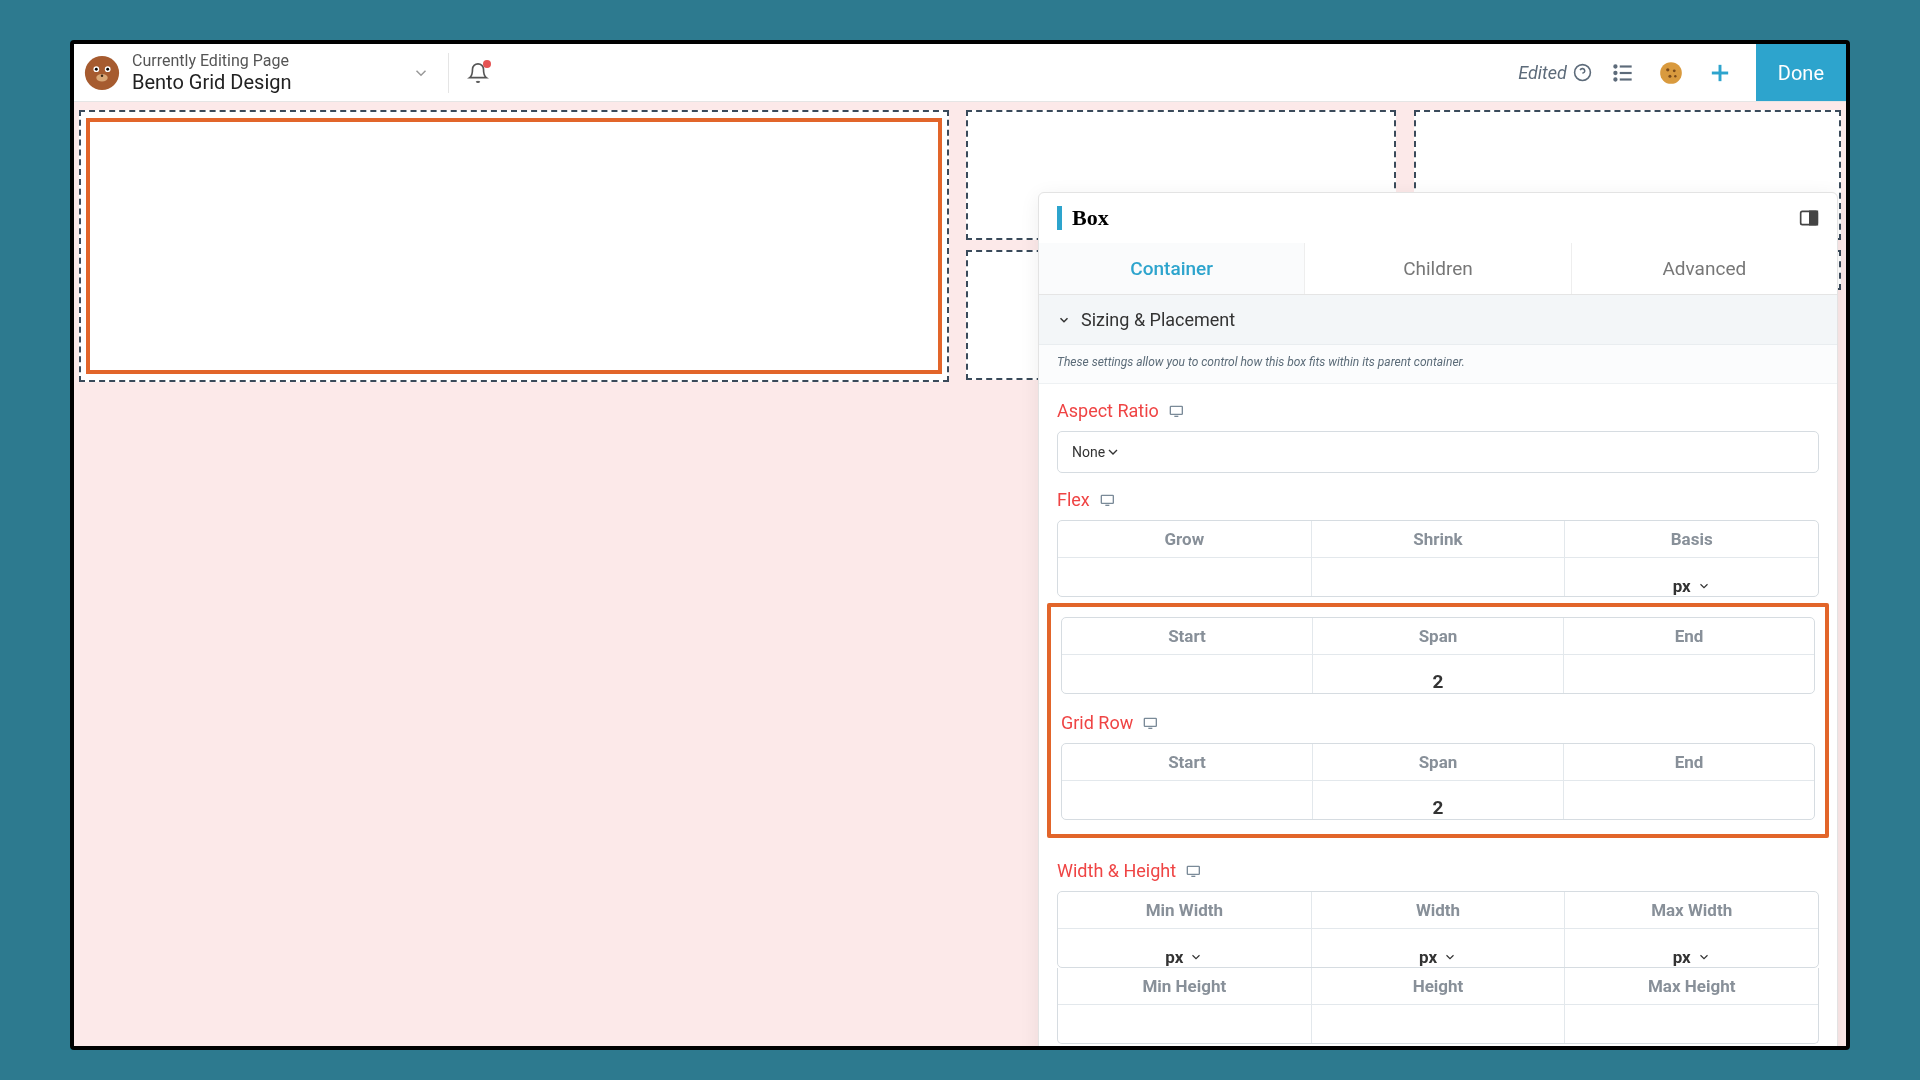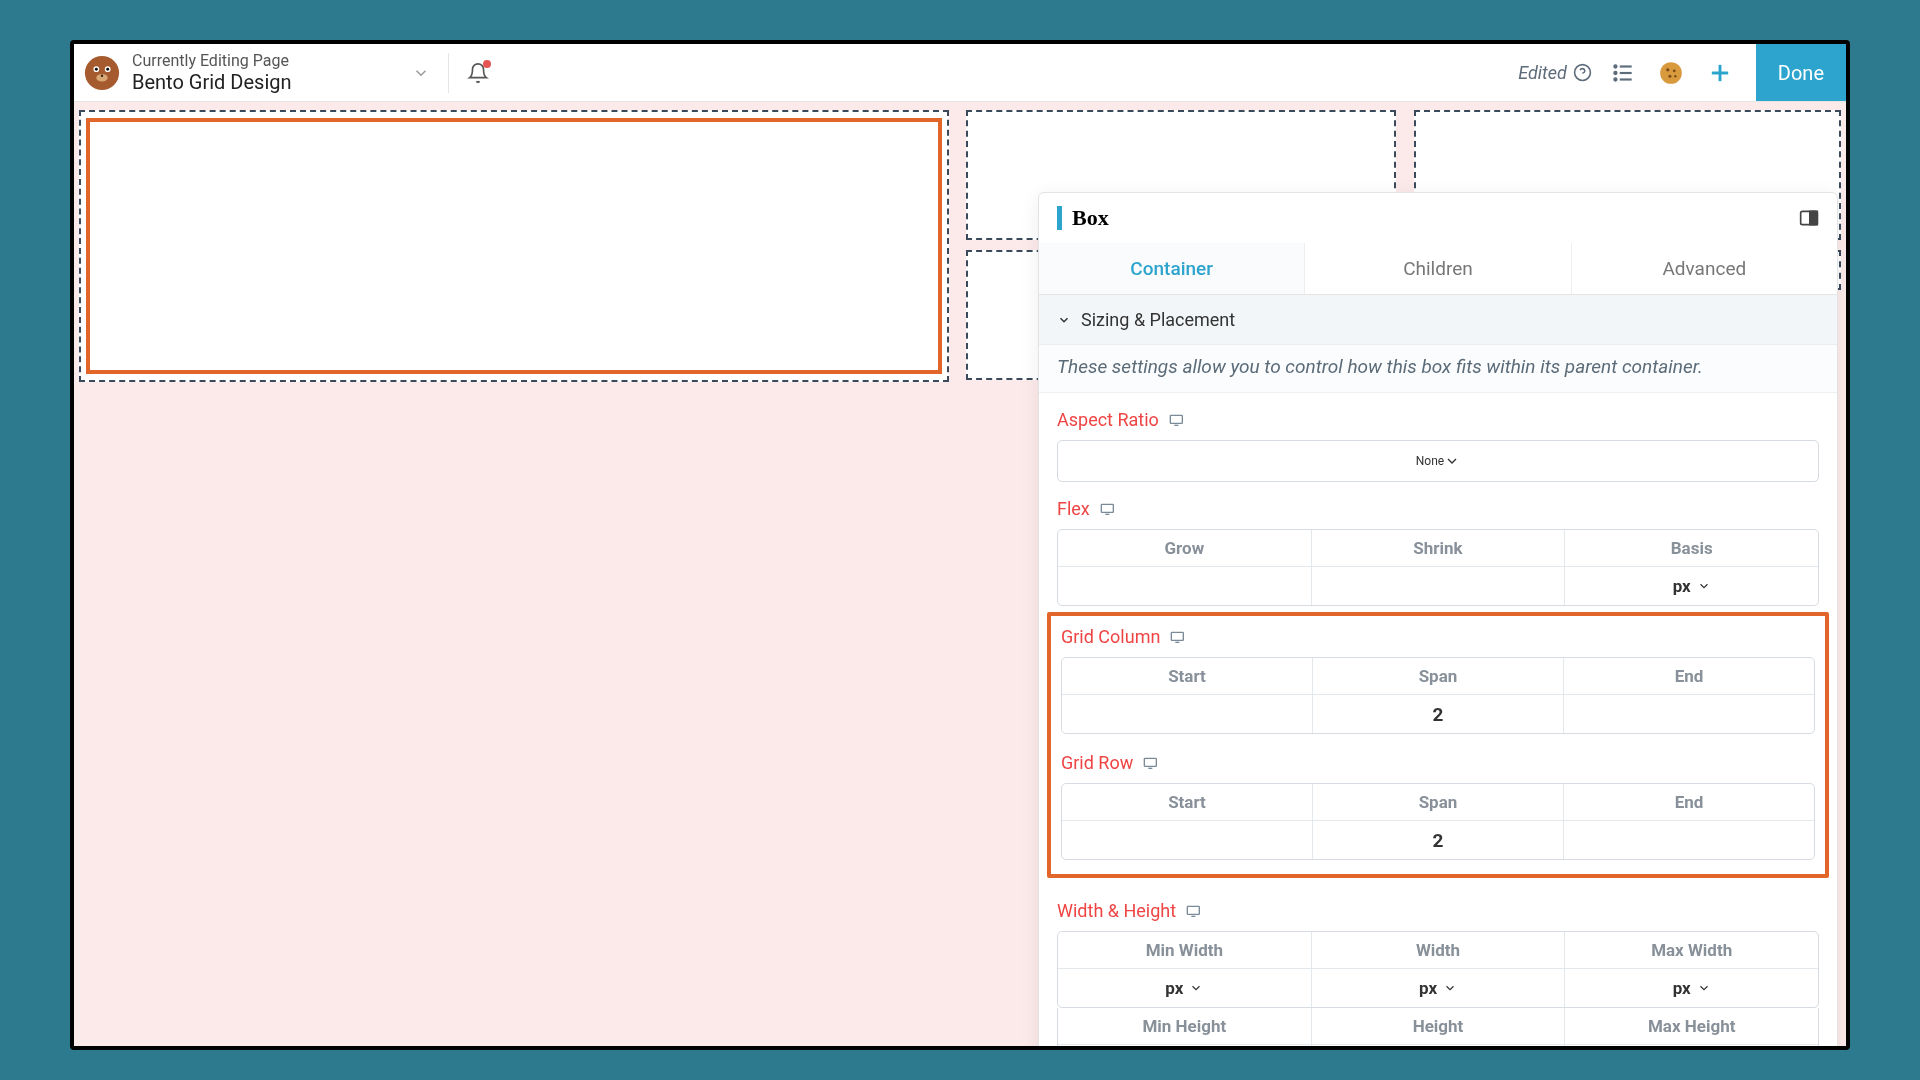--- a/index.html
+++ b/index.html
@@ -35,33 +35,33 @@
   .insp-title { font-size: 22px; font-weight: 700; font-family: Georgia, serif; }
   .insp-header-spacer { flex: 1; }
   .dock-icon { color: #444; }
   
   .insp-tabs { display: flex; border-bottom: 1px solid #e5e5e5; }
   .insp-tab { flex: 1; text-align: center; padding: 14px 0; font-size: 19px; color: #777; cursor: pointer; border-right: 1px solid #eee; }
   .insp-tab:last-child { border-right: none; }
   .insp-tab.active { color: #2da4cd; box-shadow: inset 0 -3px 0 #2da4cd00; background: #fafbfc; font-weight: 500; }
   
   .section-head { display: flex; align-items: center; gap: 10px; padding: 14px 18px; background: #f3f6f8; border-bottom: 1px solid #e9edf0; font-size: 18px; color: #333; cursor: pointer; }
-  .section-desc { padding: 10px 18px 14px; font-style: italic; color: #5b6b78; font-size: 19px; background: #fbfcfd; border-bottom: 1px solid #eef1f3; }
+  .section-desc { padding: 10px 18px 14px; font-style: italic; color: #5b6b78; font-size: 12px; background: #fbfcfd; border-bottom: 1px solid #eef1f3; }
   
   .field-group { padding: 16px 18px 0; }
   .field-label { display: flex; align-items: center; gap: 10px; font-size: 18px; color: #ef4444; margin-bottom: 10px; }
   .resp-icon { width: 16px; height: 14px; }
   
-  .select-full { width: 100%; border: 1px solid #d6dce1; border-radius: 5px; padding: 12px 14px; font-size: 12px; color: #333; display: flex; justify-content: center; align-items: center; cursor: pointer; }
+  .select-full { width: 100%; border: 1px solid #d6dce1; border-radius: 5px; padding: 12px 14px; font-size: 14px; color: #333; display: flex; justify-content: flex-start; align-items: center; cursor: pointer; }
   
   .triple-row { display: flex; border: 1px solid #d6dce1; border-radius: 5px; overflow: hidden; font-weight: bold; }
   .triple-cell { flex: 1; border-right: 1px solid #e3e8ec; }
   .triple-cell:last-child { border-right: none; }
   .triple-head { text-align: center; padding: 8px 0; font-size: 17px; color: #889099; border-bottom: 1px solid #e3e8ec; }
-  .triple-body { height: 38px; display: flex; align-items: center; justify-content: center; font-size: 19px; color: #333; }
+  .triple-body { height: 38px; display: flex; align-items: flex-end; justify-content: center; font-size: 19px; color: #333; }
   .triple-body .unit { display: flex; align-items: center; gap: 6px; font-size: 17px; color: #333; }
   
   .highlight-box { margin: 6px 8px; border: 4px solid #e2652a; border-radius: 2px; padding: 10px 10px 14px; }
   .highlight-box .field-group { padding: 0 0 0 0; }
   .highlight-box .field-group + .field-group { margin-top: 18px; }
   
   .double-stack .triple-row + .triple-row { border-top: none; border-top-left-radius: 0; border-top-right-radius: 0; }
   .double-stack .triple-row:first-child { border-bottom-left-radius: 0; border-bottom-right-radius: 0; }
   
   svg { display: block; }
@@ -214,27 +214,20 @@
                     <polyline points="6 9 12 15 18 9"></polyline>
                   </svg>
                 </div>
             </div>
           </div>
         </div>
       </div>
 
       <div class="highlight-box">
         <div class="field-group">
-          <div class="field-label">
-            <span>Grid Column</span>
-            <svg class="resp-icon" viewBox="0 0 24 20" fill="none" stroke="#7a8a98" stroke-width="2">
-                <rect x="2" y="3" width="18" height="12" rx="1"></rect>
-                <line x1="8" y1="18" x2="14" y2="18"></line>
-              </svg>
-          </div>
           <div class="triple-row">
             <div class="triple-cell">
               <div class="triple-head">Start</div>
               <div class="triple-body"></div>
             </div>
             <div class="triple-cell">
               <div class="triple-head">Span</div>
               <div class="triple-body">2</div>
             </div>
             <div class="triple-cell">

